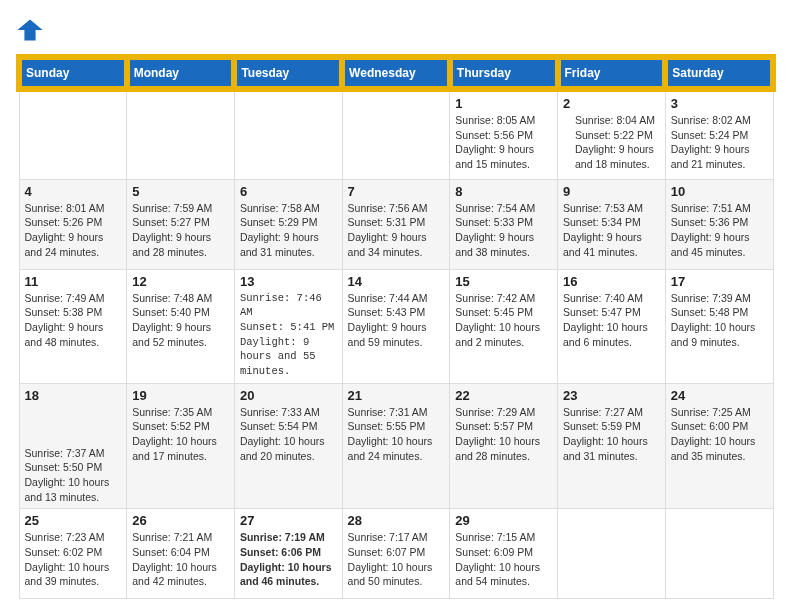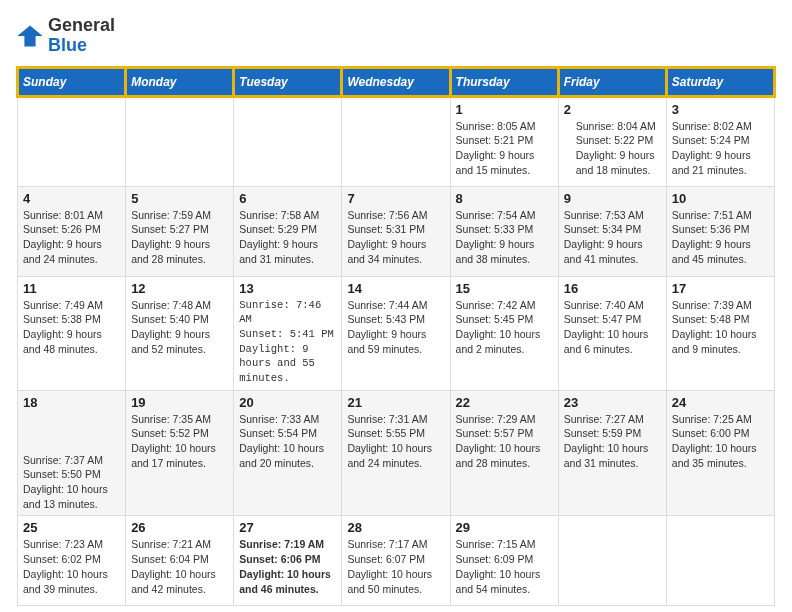--- a/index.html
+++ b/index.html
@@ -50,22 +50,21 @@
       border-collapse: collapse;
       font-size: 11px;
     }
     thead tr th {
       background: #1a6abf;
       color: #fff;
       padding: 6px 4px;
       text-align: left;
       font-weight: bold;
       font-size: 12px;
-      border: 3px solid #eab308;
-      font-style: italic;
+      border: 6px solid #eab308;
     }
     tbody tr td {
       border: 1px solid #ddd;
       vertical-align: top;
       padding: 4px 5px;
       width: calc(100% / 7);
       min-height: 80px;
       height: 90px;
       background: #fff;
     }
@@ -88,24 +87,20 @@
     }
   </style>
 </head>
 <body>
 
 <div class="header">
   <div class="logo">
     <svg class="logo-icon" viewBox="0 0 40 40" xmlns="http://www.w3.org/2000/svg">
       <polygon points="20,5 38,20 28,20 28,35 12,35 12,20 2,20" fill="#1a6abf"></polygon>
     </svg>
-    <div class="logo-text">
-      <span class="general">General</span><br>
-      <span class="blue">Blue</span>
-    </div>
   </div>
 </div>
 
 <table>
   <thead>
     <tr>
     <th>Sunday</th>
         <th>Monday</th>
         <th>Tuesday</th>
         <th>Wednesday</th>
@@ -116,21 +111,21 @@
   </thead>
   <tbody id="calendar-body">
   <tr>
         <td class="empty-cell"></td>
         <td class="empty-cell"></td>
         <td class="empty-cell"></td>
         <td class="empty-cell"></td>
         <td>
           <div class="day-number">1</div>
           <div class="day-info" style="white-space: pre-line;">Sunrise: 8:05 AM
-Sunset: 5:21 PM
+Sunset: 5:56 PM
 Daylight: 9 hours and 15 minutes.</div>
         </td>
         <td>
           <div class="day-number">2</div>
           <div class="day-info" style="white-space: pre-line; margin-left: 12px;">Sunrise: 8:04 AM
 Sunset: 5:22 PM
 Daylight: 9 hours and 18 minutes.</div>
         </td>
         <td>
           <div class="day-number">3</div>

